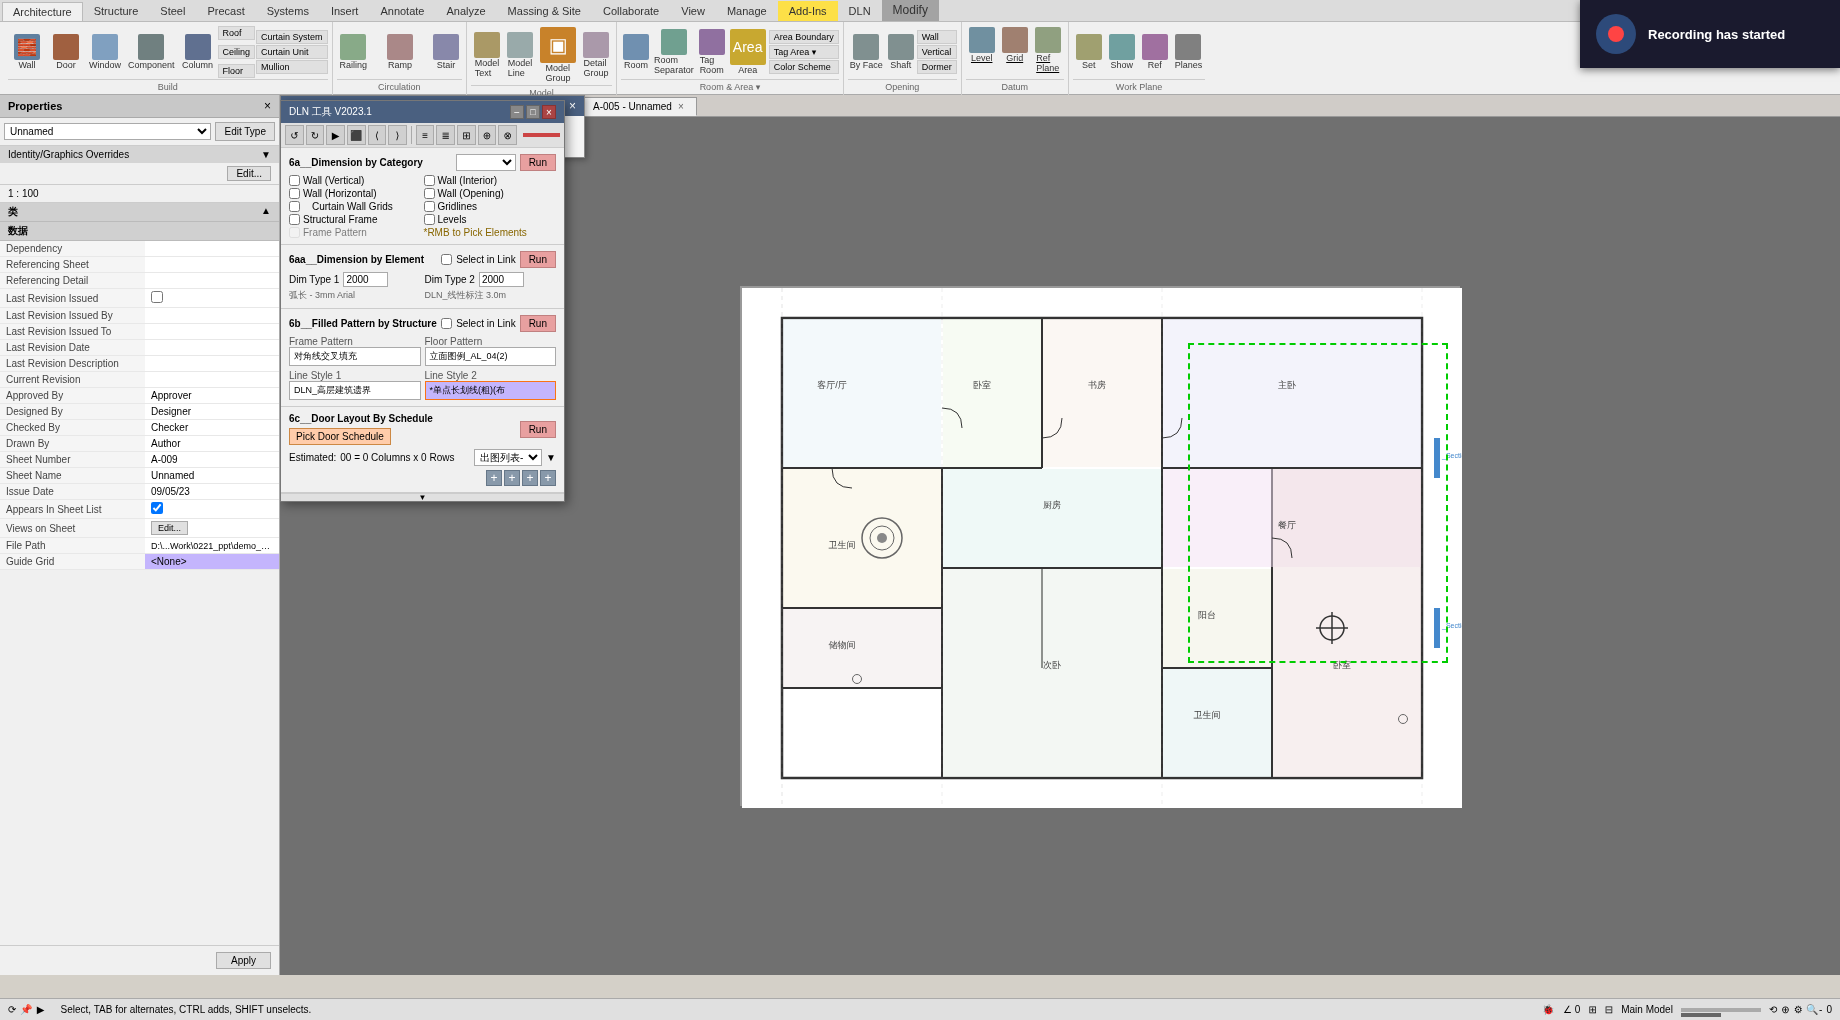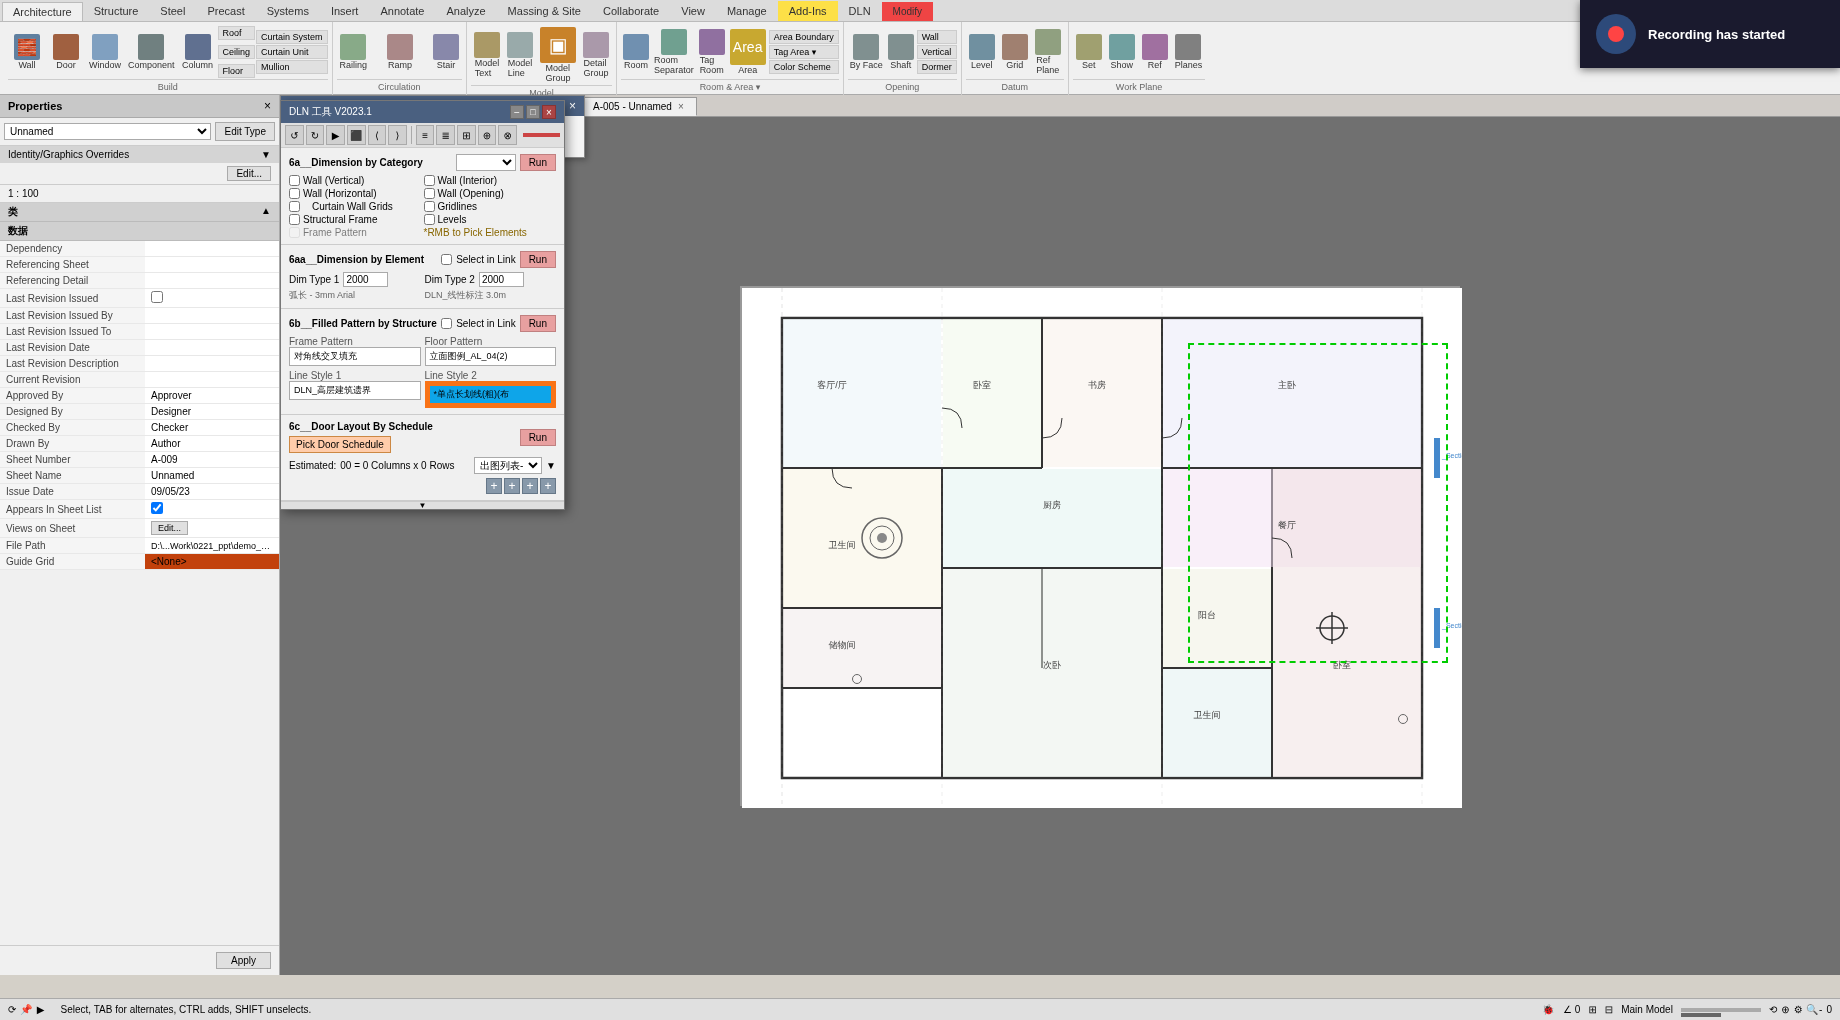--- a/index.html
+++ b/index.html
@@ -23,21 +23,21 @@
     <div style="padding:3px 10px; font-size:11px; background:#dcdcdc; border:1px solid transparent; cursor:pointer; color:#333;">Systems</div>
     <div style="padding:3px 10px; font-size:11px; background:#dcdcdc; border:1px solid transparent; cursor:pointer; color:#333;">Insert</div>
     <div style="padding:3px 10px; font-size:11px; background:#dcdcdc; border:1px solid transparent; cursor:pointer; color:#333;">Annotate</div>
     <div style="padding:3px 10px; font-size:11px; background:#dcdcdc; border:1px solid transparent; cursor:pointer; color:#333;">Analyze</div>
     <div style="padding:3px 10px; font-size:11px; background:#dcdcdc; border:1px solid transparent; cursor:pointer; color:#333;">Massing &amp; Site</div>
     <div style="padding:3px 10px; font-size:11px; background:#dcdcdc; border:1px solid transparent; cursor:pointer; color:#333;">Collaborate</div>
     <div style="padding:3px 10px; font-size:11px; background:#dcdcdc; border:1px solid transparent; cursor:pointer; color:#333;">View</div>
     <div style="padding:3px 10px; font-size:11px; background:#dcdcdc; border:1px solid transparent; cursor:pointer; color:#333;">Manage</div>
     <div style="padding:3px 10px; font-size:11px; background:#fde047; border:1px solid transparent; cursor:pointer; color:#333;">Add-Ins</div>
     <div style="padding:3px 10px; font-size:11px; background:#dcdcdc; border:1px solid transparent; cursor:pointer; color:#333;">DLN</div>
-    <div style="padding:3px 10px; font-size:10px; background:#ef4444; border:1px solid transparent; cursor:pointer; color:#333;">Modify</div>
+    <div style="padding:3px 10px; font-size:12px; background:#a3a3a3; border:1px solid transparent; cursor:pointer; color:#333;">Modify</div>
     <div style="margin-left:auto; padding:3px 8px; font-size:10px; color:#666;">X2 X3</div>
   </div>
 
   <div style="display:flex; align-items:stretch; height:73px; padding:0 4px; gap:0;">
 
     <div style="display:flex; flex-direction:column; border-right:1px solid #ccc; padding:3px 4px;">
       <div style="display:flex; gap:1px; flex:1; align-items:center;">
         <div style="display:flex;flex-direction:column;align-items:center;padding:2px 3px;cursor:pointer;font-size:9px;min-width:38px;">
           <div style="width:26px;height:26px;background:#6080a0;border-radius:2px;display:flex;align-items:center;justify-content:center;font-size:16px;color:white;">🧱</div>
           <span style="font-size:9px;color:#333;">Wall</span>
@@ -152,21 +152,21 @@
         <div style="display:flex;flex-direction:column;gap:1px;">
           <div style="padding:1px 4px;cursor:pointer;font-size:9px;background:#e0e0e0;border:1px solid #ccc;">Wall</div>
           <div style="padding:1px 4px;cursor:pointer;font-size:9px;background:#e0e0e0;border:1px solid #ccc;">Vertical</div>
           <div style="padding:1px 4px;cursor:pointer;font-size:9px;background:#e0e0e0;border:1px solid #ccc;">Dormer</div>
         </div>
       </div>
       <div style="font-size:9px;color:#666;text-align:center;border-top:1px solid #ccc;padding-top:2px;">Opening</div>
     </div>
 
     <div style="display:flex;flex-direction:column;border-right:1px solid #ccc;padding:3px 4px;">
-      <div style="display:flex;gap:1px;flex:1;align-items:center;">
+      <div style="display:flex;gap:1px;flex:1;align-items:flex-start;text-decoration:underline;">
         <div style="display:flex;flex-direction:column;align-items:center;padding:2px 3px;cursor:pointer;font-size:9px;">
           <div style="width:26px;height:26px;background:#7090a0;border-radius:2px;"></div>
           <span style="font-size:9px;color:#333;">Level</span>
         </div>
         <div style="display:flex;flex-direction:column;align-items:center;padding:2px 3px;cursor:pointer;font-size:9px;">
           <div style="width:26px;height:26px;background:#a08070;border-radius:2px;"></div>
           <span style="font-size:9px;color:#333;">Grid</span>
         </div>
         <div style="display:flex;flex-direction:column;align-items:center;padding:2px 3px;cursor:pointer;font-size:9px;">
           <div style="width:26px;height:26px;background:#90a080;border-radius:2px;"></div>
@@ -330,21 +330,21 @@
         <td style="padding:2px 6px; background:white;"><button style="background:#e0e0e0;border:1px solid #aaa;padding:1px 6px;font-size:9px;cursor:pointer;">Edit...</button></td>
       </tr>
       <tr style="border-bottom:1px solid #e8e8e8;">
         <td style="padding:2px 6px; background:#f5f5f5; color:#444;">File Path</td>
         <td style="padding:2px 6px; background:white; font-size:9px; overflow:hidden; text-overflow:ellipsis; white-space:nowrap; max-width:120px;">
           <span>D:\...Work\0221_ppt\demo_dime...</span>
         </td>
       </tr>
       <tr style="border-bottom:1px solid #e8e8e8;">
         <td style="padding:2px 6px; background:#f5f5f5; color:#444;">Guide Grid</td>
-        <td style="padding:2px 6px; background:#c2410c;margin-left:19px;">
+        <td style="padding:2px 6px; background:#c4b5fd;margin-left:19px;">
           <span>&lt;None&gt;</span>
         </td>
       </tr>
     </tbody>
       </table>
 
     <div style="padding:6px 8px; display:flex; justify-content:flex-end; border-top:1px solid #ccc; margin-top:auto;">
       <button style="background:#e0e0e0; border:1px solid #aaa; padding:2px 14px; cursor:pointer; font-size:10px;">Apply</button>
     </div>
   </div>
@@ -493,21 +493,21 @@
           <div>
             <div style="color:#555;">Floor Pattern</div>
             <div style="background:white;border:1px solid #aaa;padding:2px 4px;font-size:9px;">立面图例_AL_04(2)</div>
           </div>
           <div>
             <div style="color:#555;">Line Style  1</div>
             <div style="background:white;border:1px solid #aaa;padding:2px 4px;font-size:9px;">DLN_高层建筑遗界</div>
           </div>
           <div>
             <div style="color:#555;">Line Style  2</div>
-            <div style="background:#0ea5e9;border:5px solid #f97316;padding:2px 4px;font-size:9px;">*单点长划线(粗)(布</div>
+            <div style="background:#c4b5fd;border:1px solid #f97316;padding:2px 4px;font-size:9px;">*单点长划线(粗)(布</div>
           </div>
         </div>
       </div>
 
       <div style="padding:6px 8px; border-bottom:1px solid #ccc;">
         <div style="display:flex; align-items:center; justify-content:space-between; margin-bottom:4px;">
           <div style="display:flex; align-items:center; gap:4px; flex-wrap:wrap;">
             <span style="font-weight:bold; font-size:10px;">6c__Door Layout By Schedule</span>
             <button style="background:#ffccaa; border:1px solid #cc8844; padding:2px 6px; cursor:pointer; font-size:10px;">Pick Door Schedule</button>
           </div>

